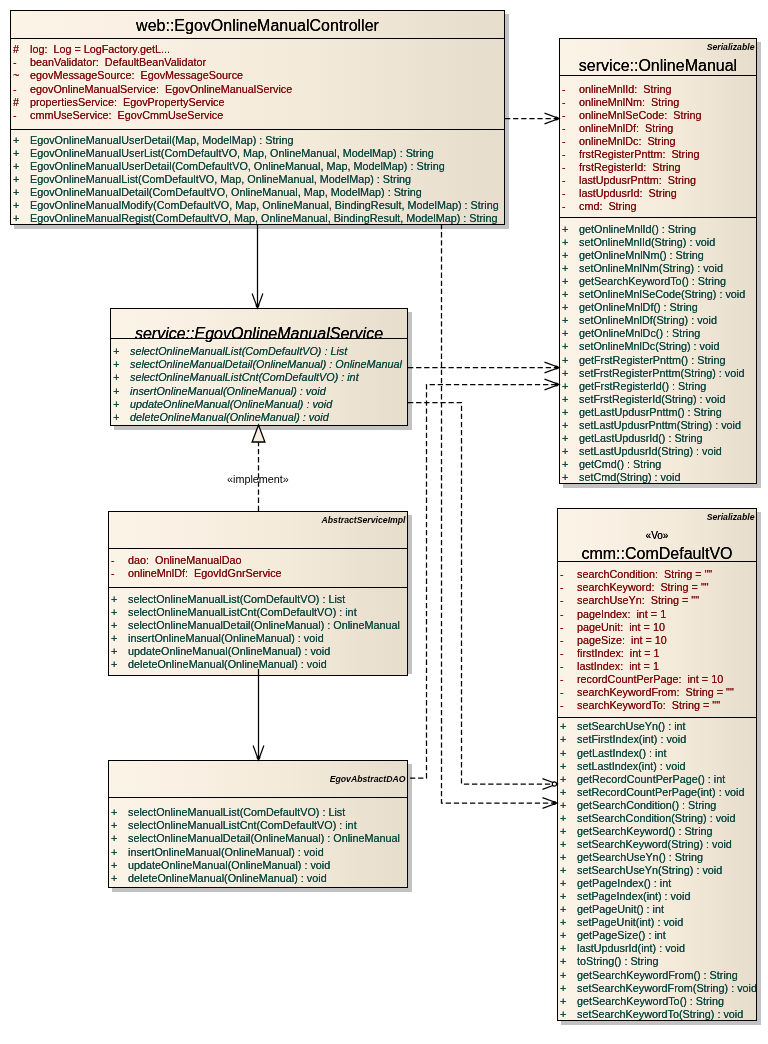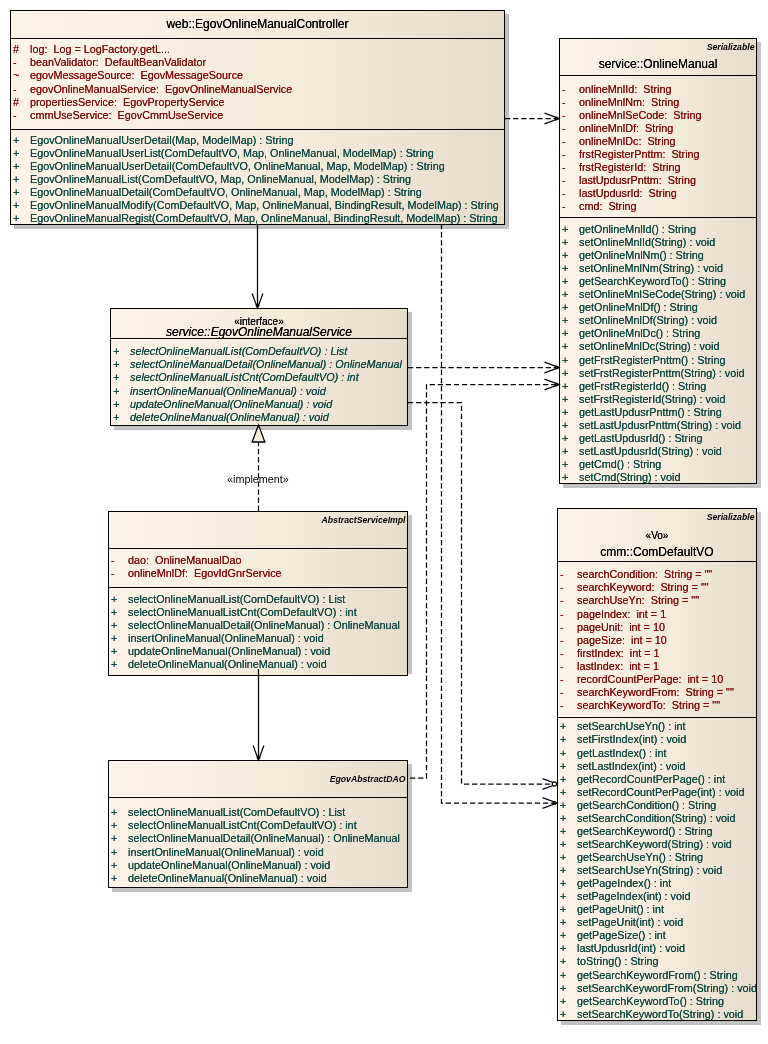--- a/index.html
+++ b/index.html
@@ -7,21 +7,21 @@
        font-family:"Liberation Sans",sans-serif;overflow:hidden;}
   #canvas{position:relative;width:768px;height:1044px;}
   svg.links{position:absolute;left:0;top:0;width:768px;height:1044px;}
   .shadow{position:absolute;background:#c2c2c2;}
   .uml{position:absolute;box-sizing:border-box;border:1.4px solid #000;overflow:hidden;
        background:linear-gradient(90deg,#fcf3e7 0%,#faf0e4 22%,#f4ead9 60%,#e9dfcf 92%,#e7ddcd 100%);}
   .div{position:absolute;left:0;right:0;height:0;border-top:1.4px solid #000;}
   .tag{position:absolute;font-style:italic;font-weight:bold;font-size:8.7px;color:#000;
        white-space:nowrap;text-align:right;}
   .stereo{position:absolute;left:0;right:0;text-align:center;font-size:10px;color:#000;white-space:nowrap;text-shadow:0 0 0.3px #000;}
-  .cname{position:absolute;left:0;right:0;text-align:center;font-size:12px;color:#000;white-space:nowrap;text-shadow:0 0 0.3px #000;}
+  .cname{position:absolute;left:0;right:0;text-align:center;font-size:16px;color:#000;white-space:nowrap;text-shadow:0 0 0.3px #000;}
   .cname.it{font-style:italic;}
   .row{position:absolute;font-size:10.8px;line-height:12px;white-space:pre;color:#000;}
   .vis{position:absolute;text-shadow:0 0 0.25px currentColor;}
   .txt{position:absolute;white-space:pre;text-shadow:0 0 0.25px currentColor;}
   .attr{color:#800c0c;}
   .meth{color:#0f4742;}
   .it{font-style:italic;}
   .rellabel{position:absolute;font-size:10.8px;color:#000;white-space:nowrap;line-height:12px;}
 </style>
 </head>
@@ -42,21 +42,20 @@
   <div class="row meth" style="top:122.7px;left:0;width:100%"><span class="vis" style="left:2px">+</span><span class="txt" style="left:19px">EgovOnlineManualUserDetail(Map, ModelMap) : String</span></div>
   <div class="row meth" style="top:135.7px;left:0;width:100%"><span class="vis" style="left:2px">+</span><span class="txt" style="left:19px">EgovOnlineManualUserList(ComDefaultVO, Map, OnlineManual, ModelMap) : String</span></div>
   <div class="row meth" style="top:148.8px;left:0;width:100%"><span class="vis" style="left:2px">+</span><span class="txt" style="left:19px">EgovOnlineManualUserDetail(ComDefaultVO, OnlineManual, Map, ModelMap) : String</span></div>
   <div class="row meth" style="top:161.8px;left:0;width:100%"><span class="vis" style="left:2px">+</span><span class="txt" style="left:19px">EgovOnlineManualList(ComDefaultVO, Map, OnlineManual, ModelMap) : String</span></div>
   <div class="row meth" style="top:174.9px;left:0;width:100%"><span class="vis" style="left:2px">+</span><span class="txt" style="left:19px">EgovOnlineManualDetail(ComDefaultVO, OnlineManual, Map, ModelMap) : String</span></div>
   <div class="row meth" style="top:188.0px;left:0;width:100%"><span class="vis" style="left:2px">+</span><span class="txt" style="left:19px">EgovOnlineManualModify(ComDefaultVO, Map, OnlineManual, BindingResult, ModelMap) : String</span></div>
   <div class="row meth" style="top:201.0px;left:0;width:100%"><span class="vis" style="left:2px">+</span><span class="txt" style="left:19px">EgovOnlineManualRegist(ComDefaultVO, Map, OnlineManual, BindingResult, ModelMap) : String</span></div>
 </div>
 <div class="shadow" style="left:114px;top:312px;width:298px;height:118px"></div>
 <div class="uml" style="left:110px;top:308px;width:298px;height:118px">
-  <div class="stereo" style="top:7.0px">«interface»</div>
   <div class="cname it" style="top:15.8px">service::EgovOnlineManualService</div>
   <div class="div" style="top:29.3px"></div>
   <div class="row meth it" style="top:36.3px;left:0;width:100%"><span class="vis" style="left:2px">+</span><span class="txt" style="left:19px">selectOnlineManualList(ComDefaultVO) : List</span></div>
   <div class="row meth it" style="top:49.4px;left:0;width:100%"><span class="vis" style="left:2px">+</span><span class="txt" style="left:19px">selectOnlineManualDetail(OnlineManual) : OnlineManual</span></div>
   <div class="row meth it" style="top:62.4px;left:0;width:100%"><span class="vis" style="left:2px">+</span><span class="txt" style="left:19px">selectOnlineManualListCnt(ComDefaultVO) : int</span></div>
   <div class="row meth it" style="top:75.5px;left:0;width:100%"><span class="vis" style="left:2px">+</span><span class="txt" style="left:19px">insertOnlineManual(OnlineManual) : void</span></div>
   <div class="row meth it" style="top:88.5px;left:0;width:100%"><span class="vis" style="left:2px">+</span><span class="txt" style="left:19px">updateOnlineManual(OnlineManual) : void</span></div>
   <div class="row meth it" style="top:101.6px;left:0;width:100%"><span class="vis" style="left:2px">+</span><span class="txt" style="left:19px">deleteOnlineManual(OnlineManual) : void</span></div>
 </div>
 <div class="shadow" style="left:112px;top:515px;width:300px;height:159px"></div>

